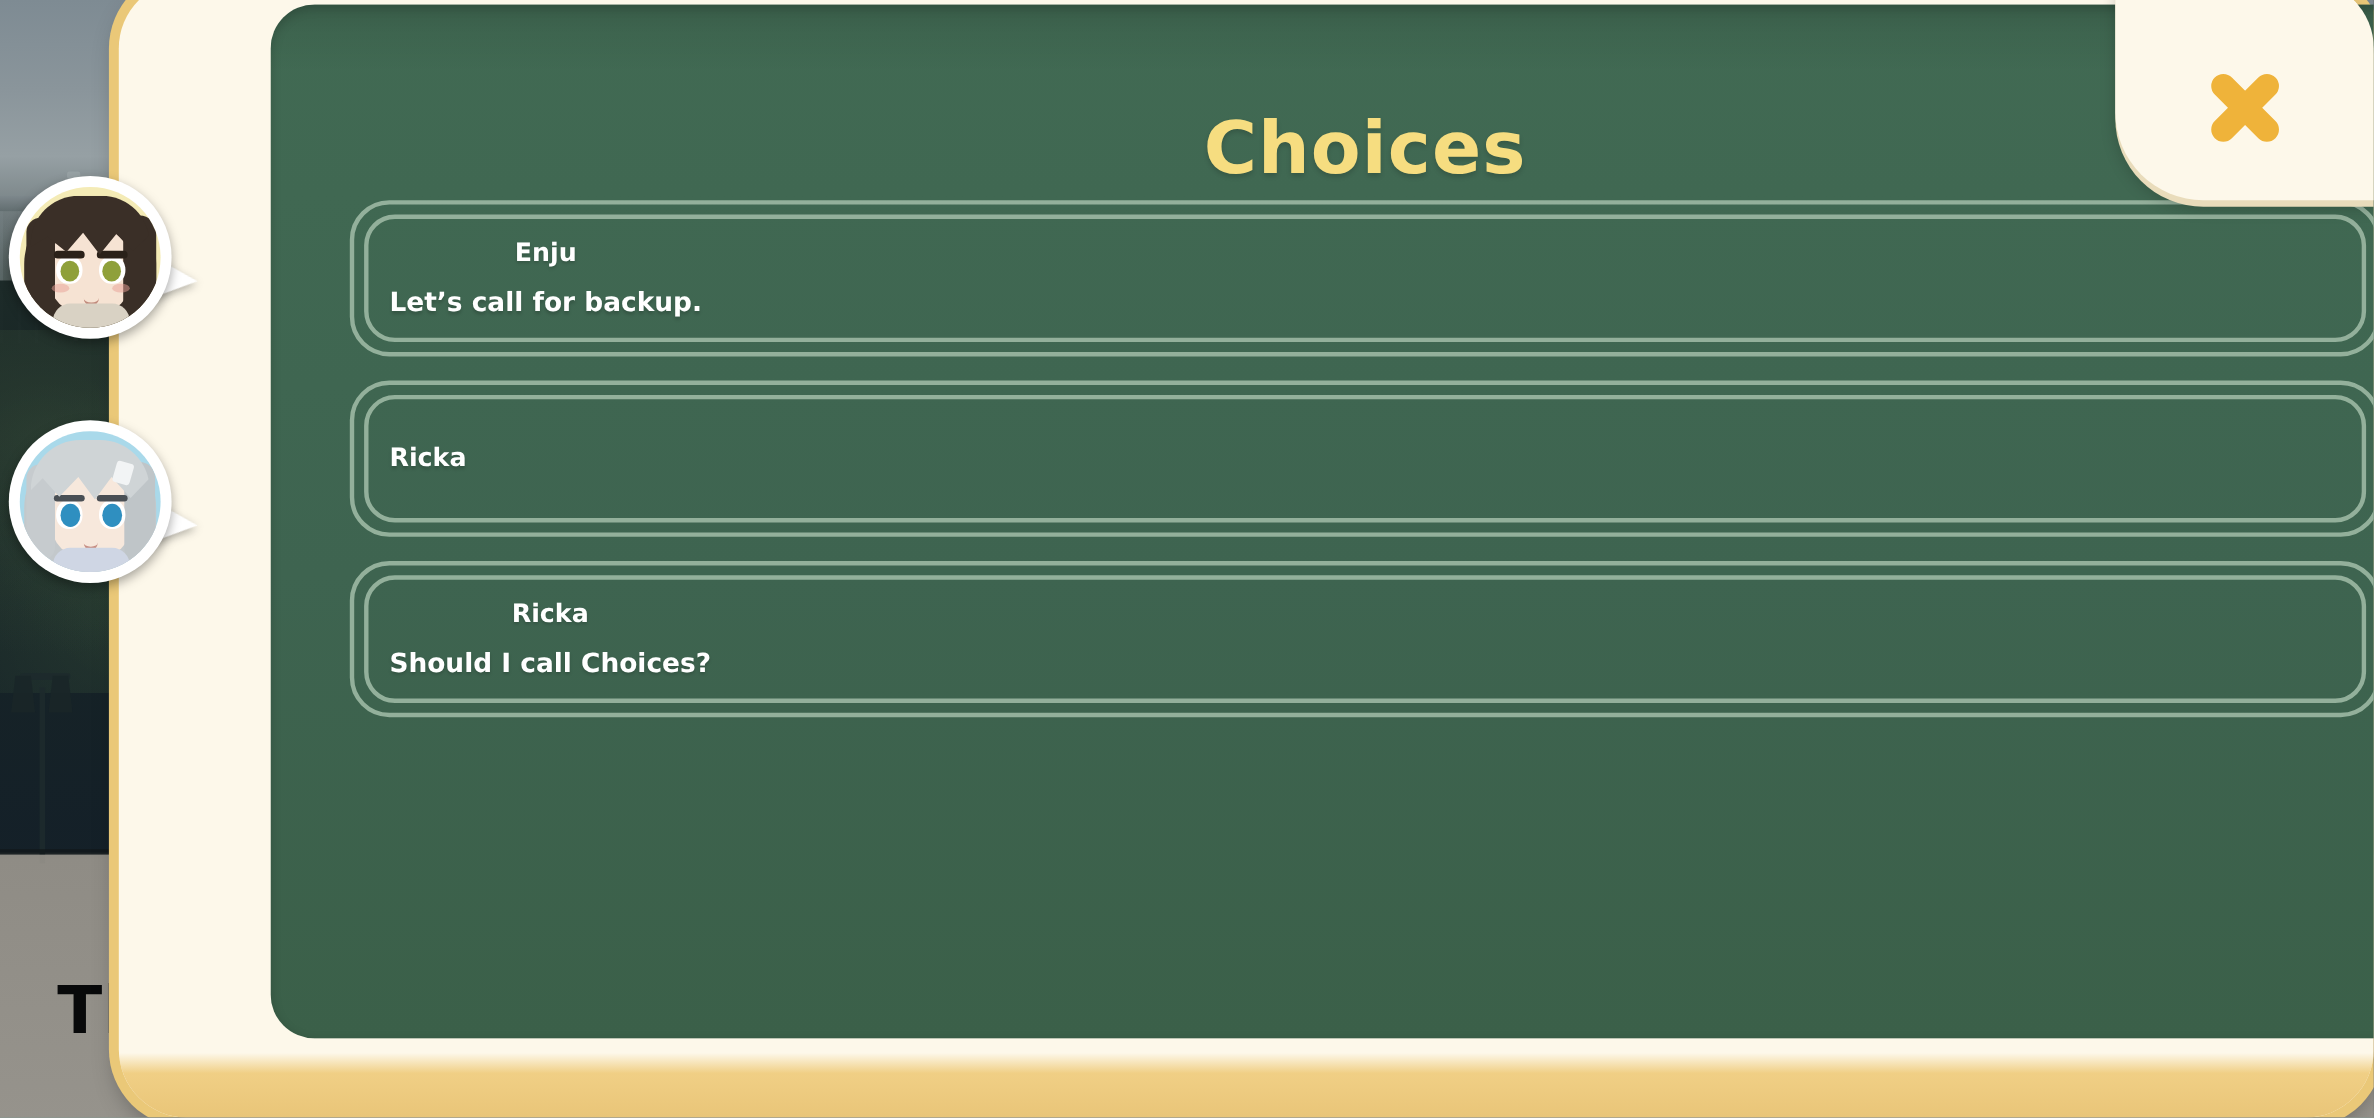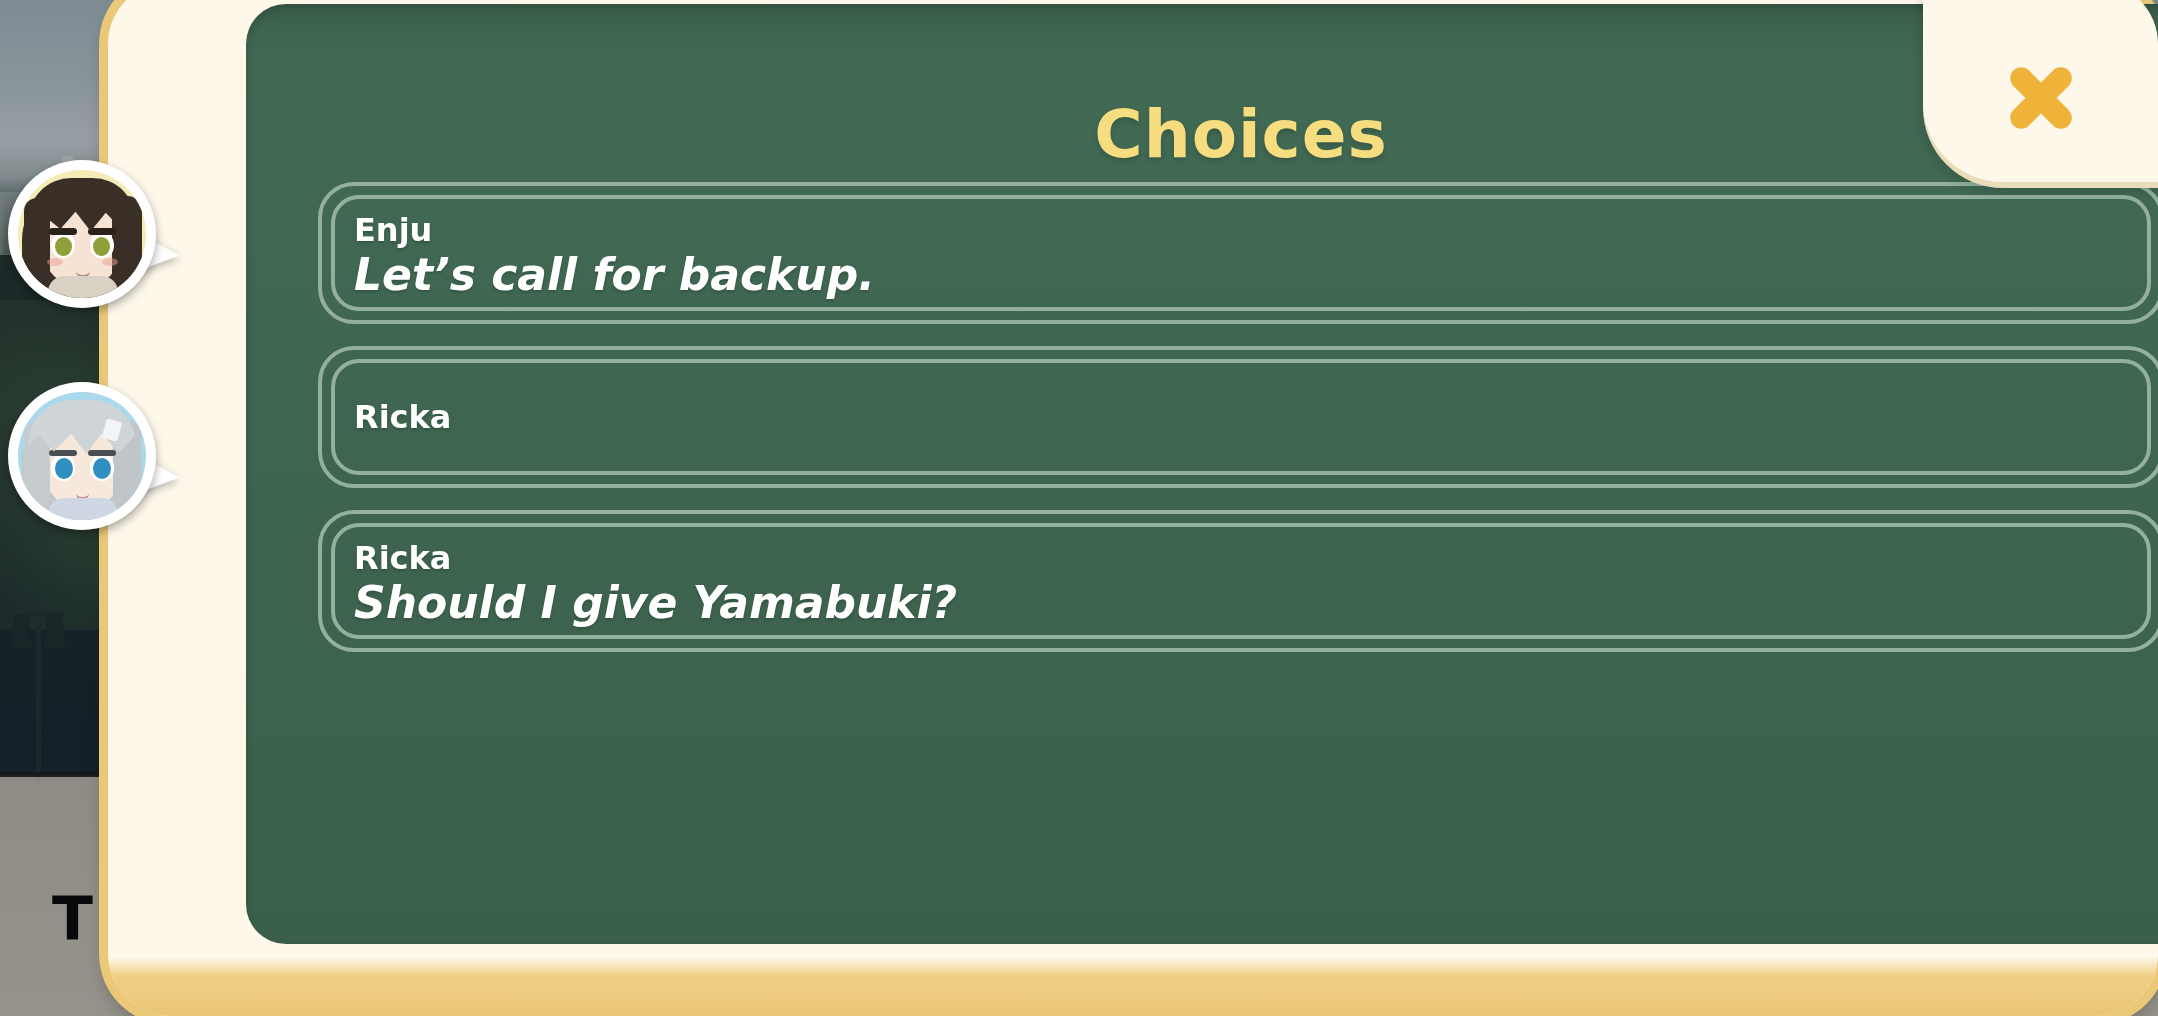--- a/index.html
+++ b/index.html
@@ -257,28 +257,28 @@
     left: 32px;
     top: 50%;
     transform: translateY(-50%);
     color: #ffffff;
     font-family: "DejaVu Sans", sans-serif;
     font-weight: bold;
     text-shadow: 0 2px 3px rgba(0,0,0,.18);
   }
   .choice-speaker {
     display: block;
-    font-size: 32px;
+    font-size: 23px;
     line-height: 44px;
+    text-align: center;
   }
   .choice-line {
     display: block;
-    font-size: 44px;
+    font-size: 24px;
     line-height: 46px;
-    font-style: italic;
   }
 
   
   .avatar {
     position: absolute;
     width: 148px;
     height: 148px;
     z-index: 40;
   }
   .avatar .bubble {
@@ -441,21 +441,21 @@
           <div class="inner-ring"></div>
           <div class="choice-text">
             <span class="choice-speaker">Ricka</span>
           </div>
         </div>
 
         <div class="choice-item">
           <div class="inner-ring"></div>
           <div class="choice-text">
             <span class="choice-speaker">Ricka</span>
-            <span class="choice-line">Should I give Yamabuki?</span>
+            <span class="choice-line">Should I call Choices?</span>
           </div>
         </div>
 
       </div>
     </div>
   </div>
 
   <div class="panel-underside"></div>
 
   <div class="close-btn">

